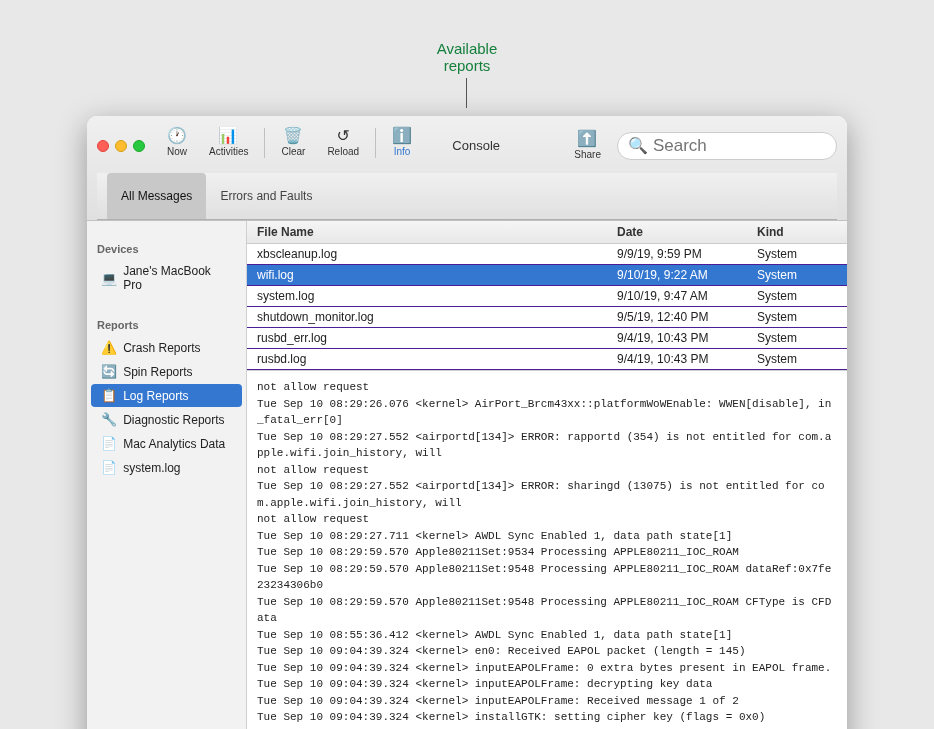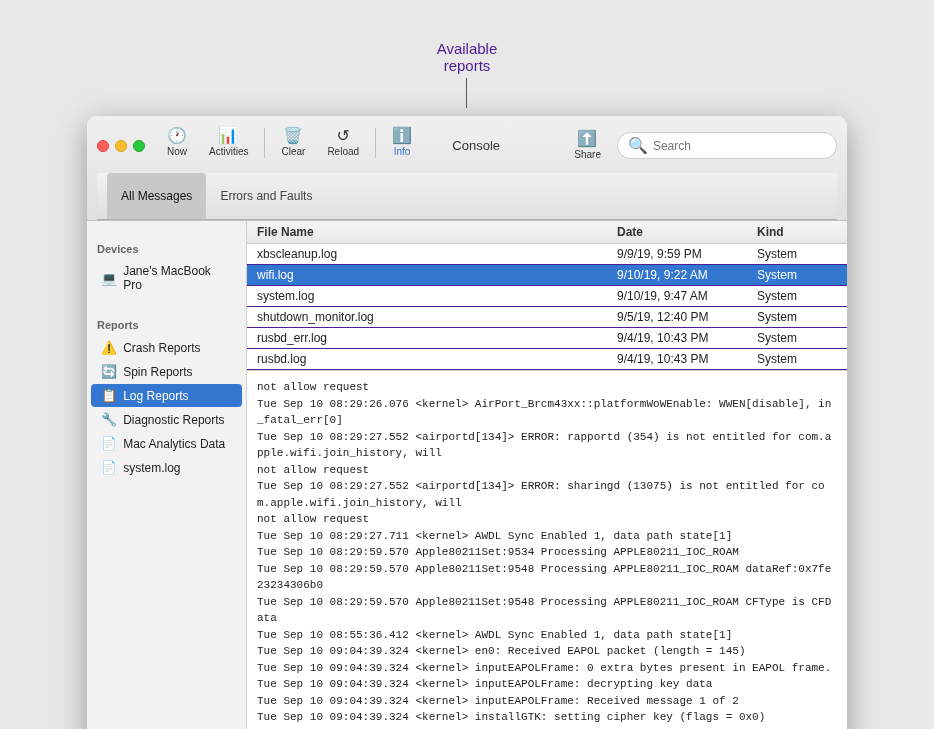--- a/index.html
+++ b/index.html
@@ -8,21 +8,21 @@
       background: #e8e8e8;
       display: flex;
       flex-direction: column;
       align-items: center;
       padding: 40px 20px 60px;
       min-height: 729px;
     }
 
     .annotation-top {
       font-size: 15px;
-      color: #4c1d95;
+      color: #15803d;
       text-align: center;
       margin-bottom: 8px;
       position: relative;
     }
     .annotation-top::after {
       content: '';
       display: block;
       width: 1px;
       height: 30px;
       background: #555;
@@ -130,21 +130,21 @@
       background: #fff;
       border: 1px solid #ccc;
       border-radius: 14px;
       padding: 3px 10px;
       gap: 5px;
       width: 220px;
     }
     .search-bar input {
       border: none;
       outline: none;
-      font-size: 12px;
+      font-size: 17px;
       color: #666;
       background: transparent;
       width: 100%;
     }
 
     
     .filter-tabs {
       display: flex;
       gap: 0;
       padding: 0 10px 0;

